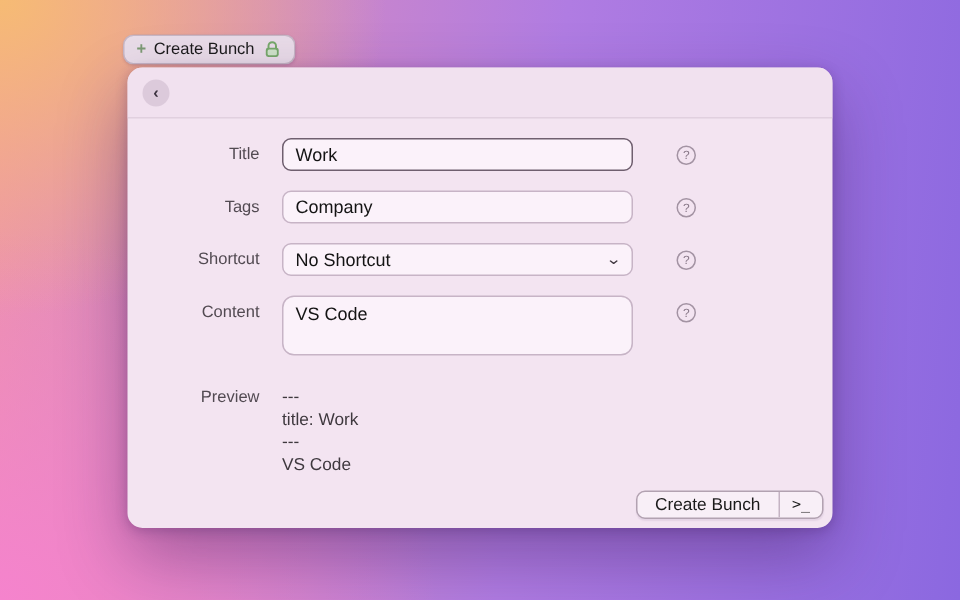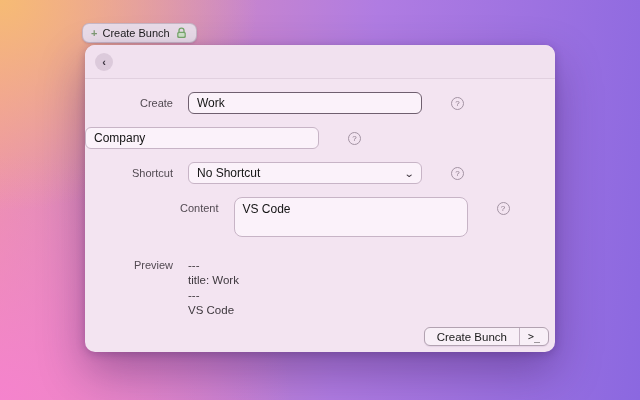--- a/index.html
+++ b/index.html
@@ -35,21 +35,21 @@
     display:flex; align-items:center; padding:0 10px;
   }
   .back-btn {
     width:18px; height:18px; border-radius:50%;
     background:#dccadb; color:#3c3340; font-size:11px; font-weight:bold;
     display:flex; align-items:center; justify-content:center; cursor:default;
   }
 
   .form { padding:13px 0 0 0; }
   .row { display:flex; align-items:center; margin-bottom:13px; }
-  .row.top { align-items:flex-start;justify-content:center; }
+  .row.top { align-items:flex-start; }
   .lbl {
     width:103px; padding-right:15px; text-align:right;
     font-size:11px; color:#524a52; flex:none;
   }
   .row.top .lbl { padding-top:5px; }
   .ctrl { width:254px; flex:none; position:relative; }
   .tbox {
     width:234px; height:22px; border-radius:6px; background:#fbf2fa;
     border:1px solid #c7b4c6; font-size:12px; color:#141414;
     padding:0 8px; display:flex; align-items:center;
@@ -103,28 +103,29 @@
 
 <div class="window">
 
   <div class="win-header">
     <div class="back-btn">‹</div>
   </div>
 
   <div class="form">
 
     <div class="row">
-      <div class="lbl">Create</div>
+      <div class="lbl">Title</div>
       <div class="ctrl">
         <div class="tbox focused">Work</div>
       </div>
       <div class="help">?</div>
     </div>
 
     <div class="row">
+      <div class="lbl">Tags</div>
       <div class="ctrl">
         <div class="tbox">Company</div>
       </div>
       <div class="help">?</div>
     </div>
 
     <div class="row">
       <div class="lbl">Shortcut</div>
       <div class="ctrl">
         <div class="tbox selbox">

